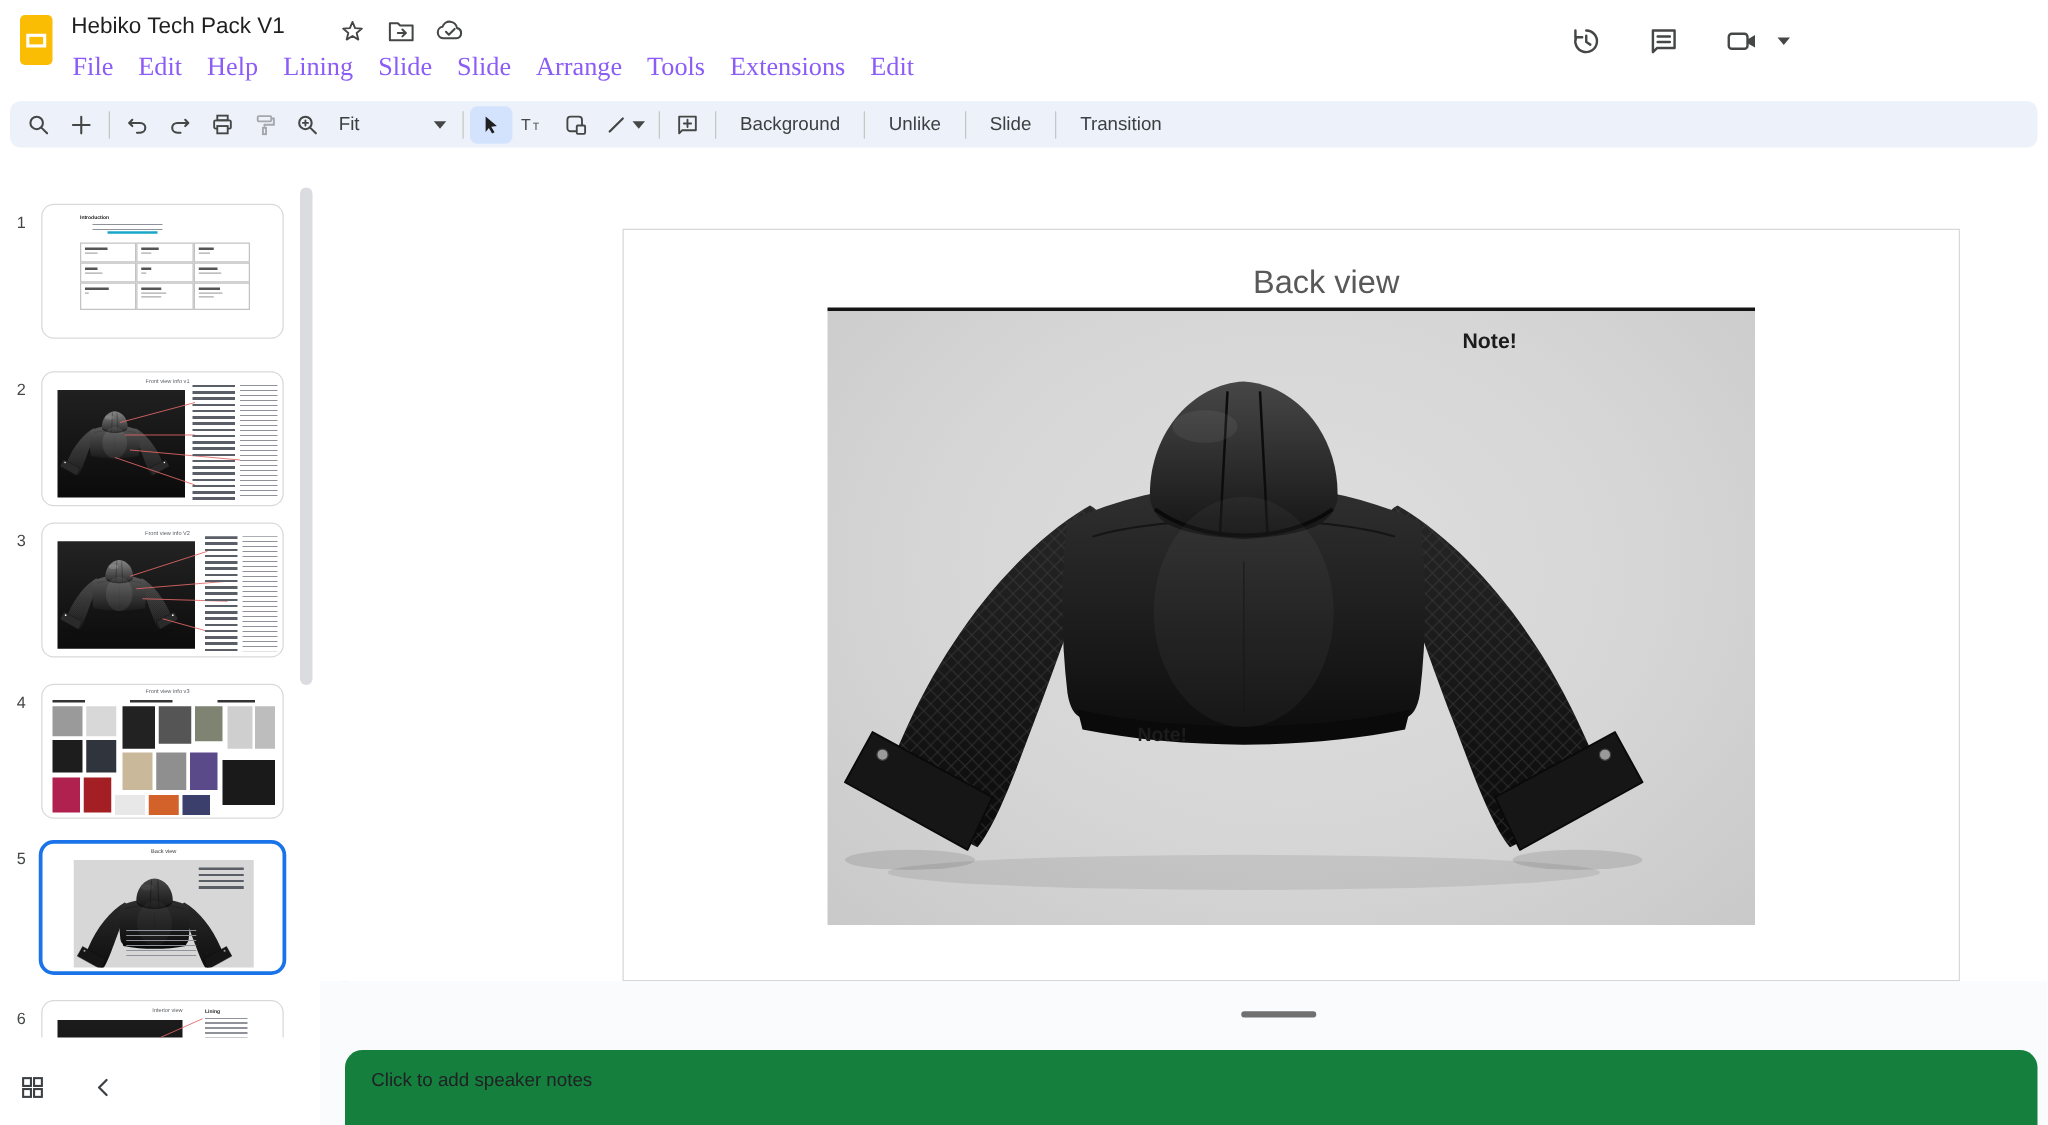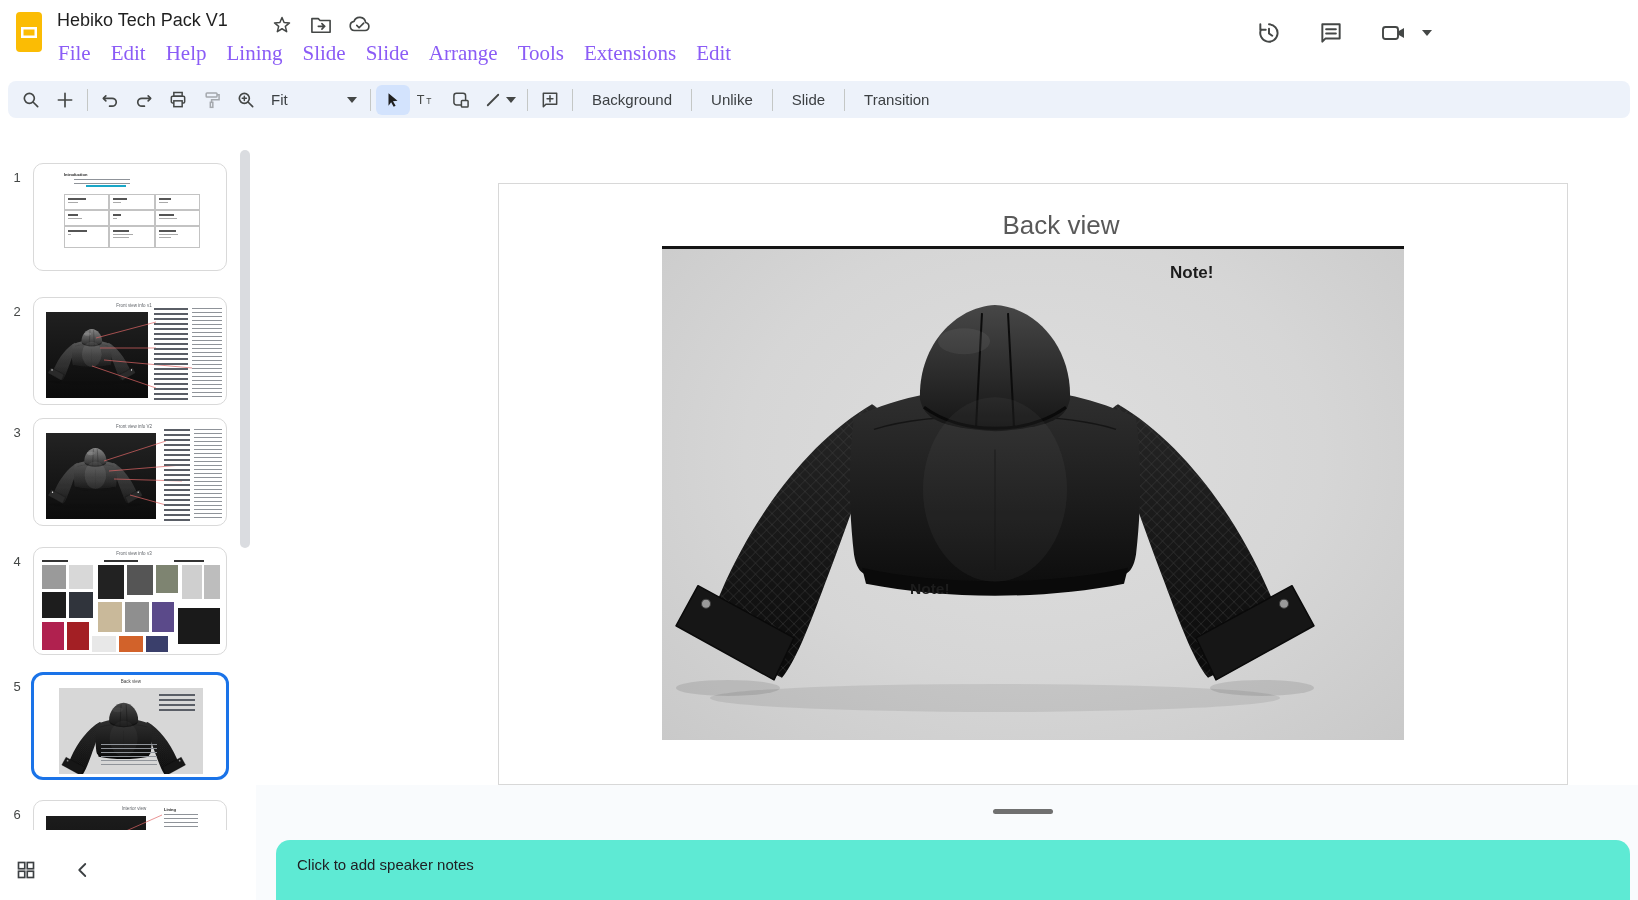--- a/index.html
+++ b/index.html
@@ -70,21 +70,21 @@
   .note{position:absolute;color:#4a4a4a;}
   .note b{display:block;color:#1c1c1c;}
   #note-top{left:508px;top:14px;width:246px;font-size:16px;line-height:20.5px;}
   #note-top b{font-size:17px;}
   #note-bottom{left:248px;top:330px;width:240px;font-size:15px;line-height:19px;}
   #note-bottom b{font-size:15.5px;}
   .prelines{white-space:pre-line;}
   
   #bottom-strip{left:256px;top:785px;width:1382px;height:115px;background:#f9fbfd;}
   #drag-handle{left:993px;top:809px;width:60px;height:5px;background:#707070;border-radius:3px;}
-  #notes-panel{left:276px;top:840px;width:1354px;height:60px;background:#5eead4;border-radius:14px 14px 0 0;}
+  #notes-panel{left:276px;top:840px;width:1354px;height:60px;background:#15803d;border-radius:14px 14px 0 0;}
   #notes-text{left:21px;top:16px;font-size:15px;color:#202124;}
   #grid-btn{left:16px;top:860px;color:#3c4043;}
   #collapse-btn{left:74px;top:860px;color:#3c4043;}
 </style>
 </head>
 <body>
 
 <svg width="0" height="0" style="position:absolute" aria-hidden="true">
   <defs>
     <linearGradient id="gHood" x1="0" y1="0" x2="0" y2="1">

